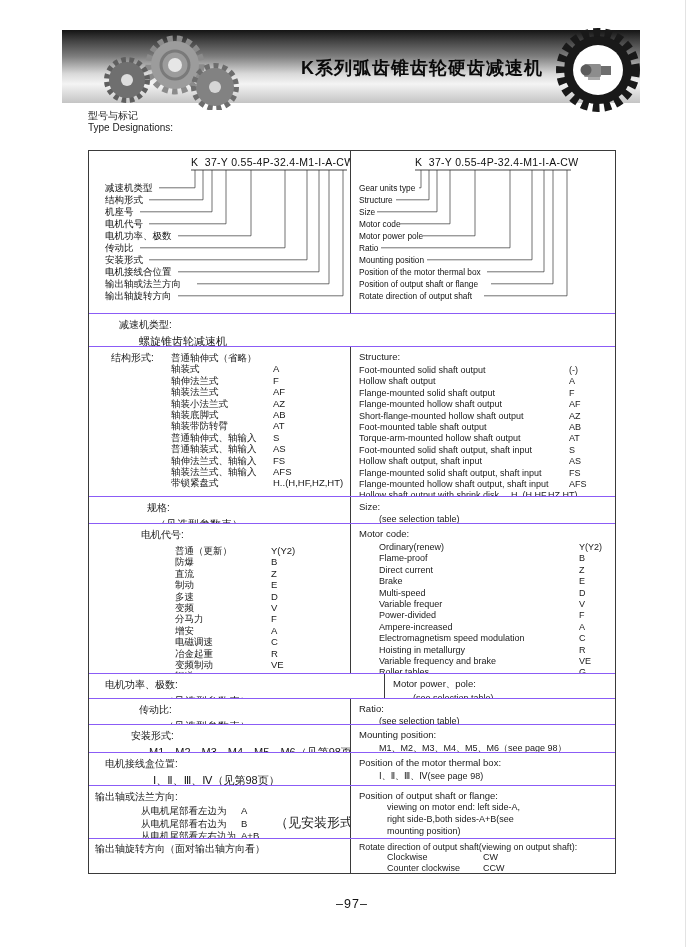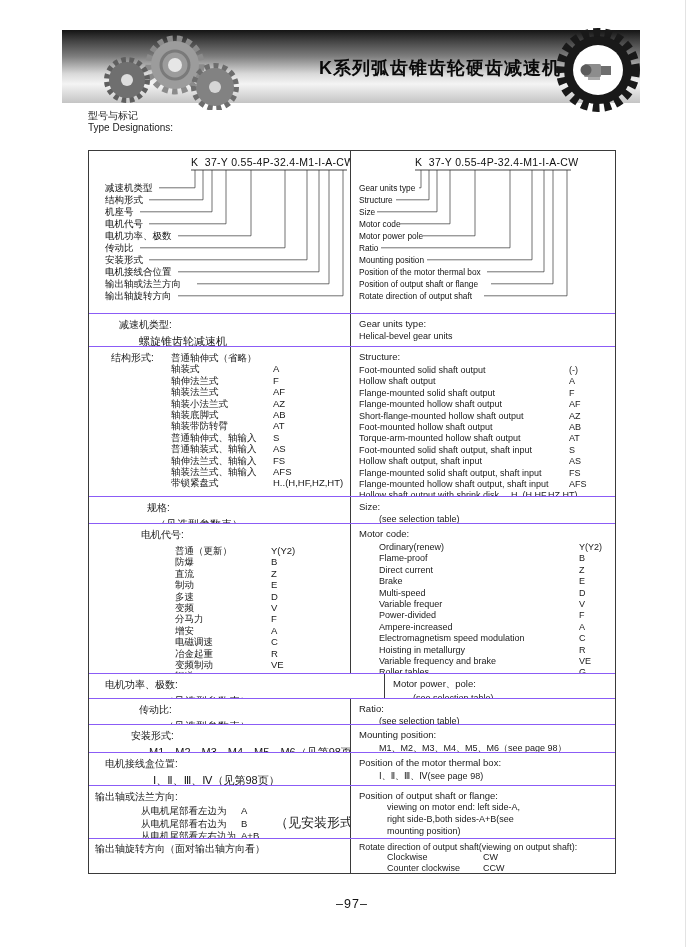--- a/index.html
+++ b/index.html
@@ -10,21 +10,21 @@
   }
   *{box-sizing:border-box;}
   .page-edge{position:absolute;top:0;bottom:0;right:7px;width:1px;background:#e3e3e3;}
 
   
   .banner{
     position:absolute;left:62px;top:30px;width:578px;height:73px;
     background:linear-gradient(180deg,#141414 0%,#3d3d3d 13%,#7d7d7d 36%,#d9d9d9 60%,#f4f4f4 74%,#c4c4c4 100%);
   }
   .banner-title{
-    position:absolute;left:257px;top:26px;font-size:18px;font-weight:bold;
+    position:absolute;left:239px;top:26px;font-size:18px;font-weight:bold;
     letter-spacing:1px;color:#0a0a0a;white-space:nowrap;
   }
   .gear-cluster{position:absolute;left:18px;top:2px;}
   .gear-logo{position:absolute;right:-6px;top:-3px;}
 
   
   .intro{position:absolute;left:88px;top:110px;font-size:10px;line-height:11.5px;}
 
   
   .type-table{
@@ -210,24 +210,20 @@
           <line x1="216" y1="19" x2="216" y2="144.8" stroke="#333" stroke-width="0.7"></line>
         </svg>
     </div>
   </div>
 
   <div class="trow r-geartype">
     <div class="cell cn" style="--lp:30px;--vp:50px;">
       <div class="lbl">减速机类型:</div>
       <div class="val">螺旋锥齿轮减速机</div>
     </div>
-    <div class="cell en" style="--lp:8px;--vp:8px;">
-      <div class="lbl">Gear units type:</div>
-      <div class="val">Helical-bevel gear units</div>
-    </div>
   </div>
 
   <div class="trow r-structure">
     <div class="cell cn flexrow">
       <div class="lbl">结构形式:</div>
       <div class="items cn-struct">
           <div class="li">
             <span class="name">普通轴伸式（省略）</span>
           </div>
           <div class="li">
@@ -293,21 +289,21 @@
           </div>
           <div class="li">
             <span class="name">Flange-mounted hollow shaft output</span>
             <span class="code">AF</span>
           </div>
           <div class="li">
             <span class="name">Short-flange-mounted hollow shaft output</span>
             <span class="code">AZ</span>
           </div>
           <div class="li">
-            <span class="name">Foot-mounted hollow shaft output</span>
+            <span class="name">Foot-mounted table shaft output</span>
             <span class="code">AB</span>
           </div>
           <div class="li">
             <span class="name">Torque-arm-mounted hollow shaft output</span>
             <span class="code">AT</span>
           </div>
           <div class="li">
             <span class="name">Foot-mounted solid shaft output, shaft input</span>
             <span class="code">S</span>
           </div>

